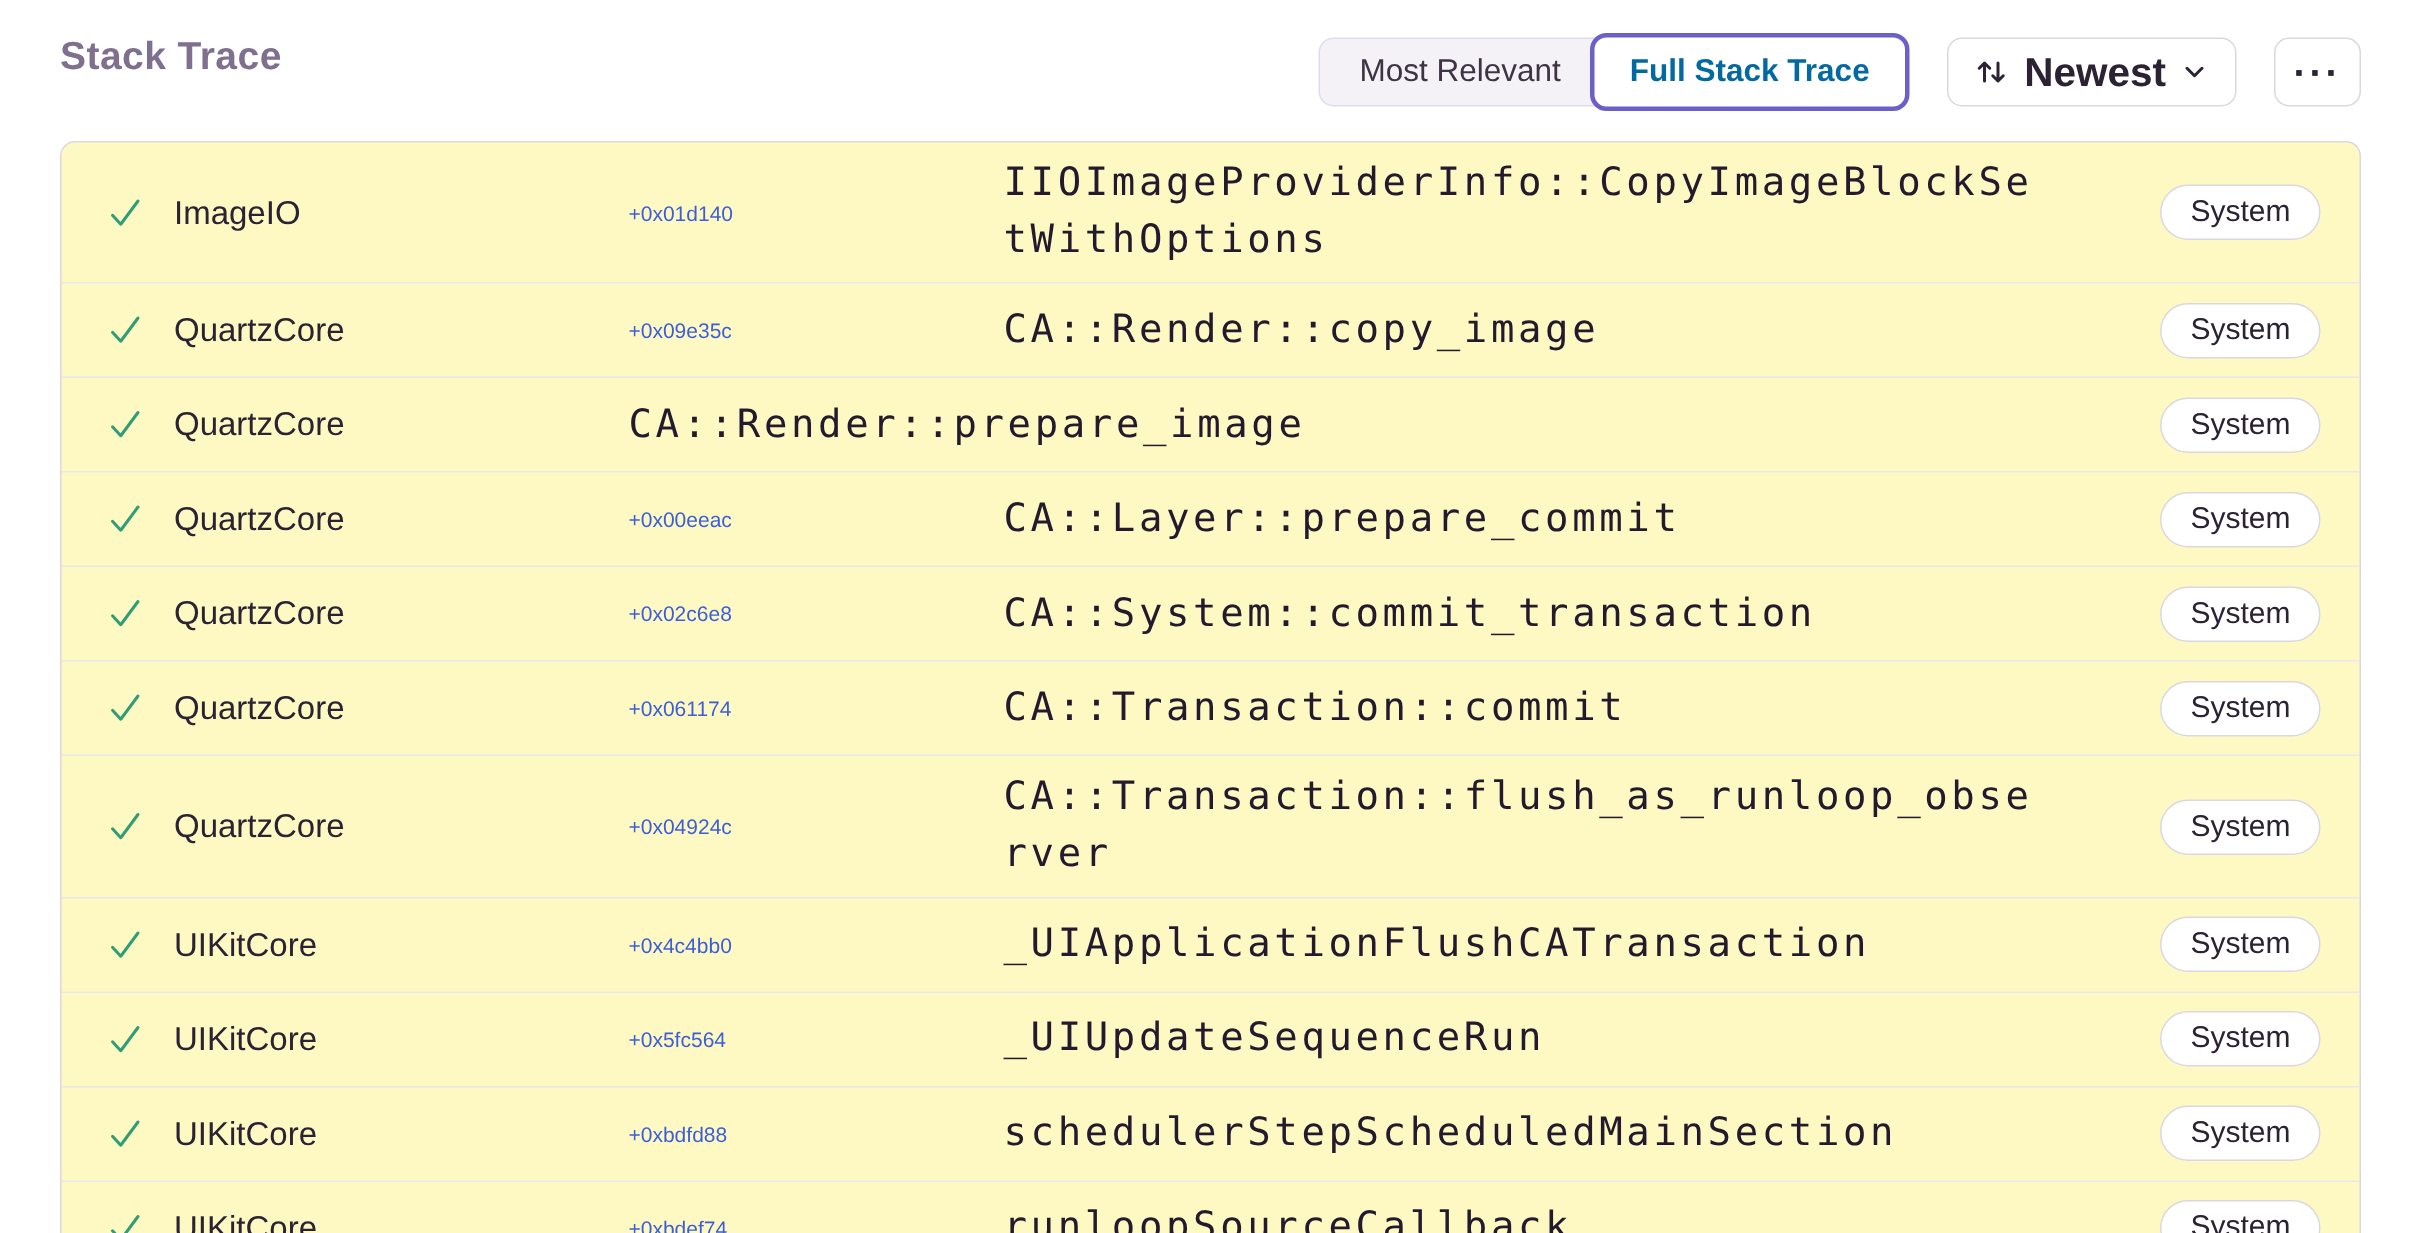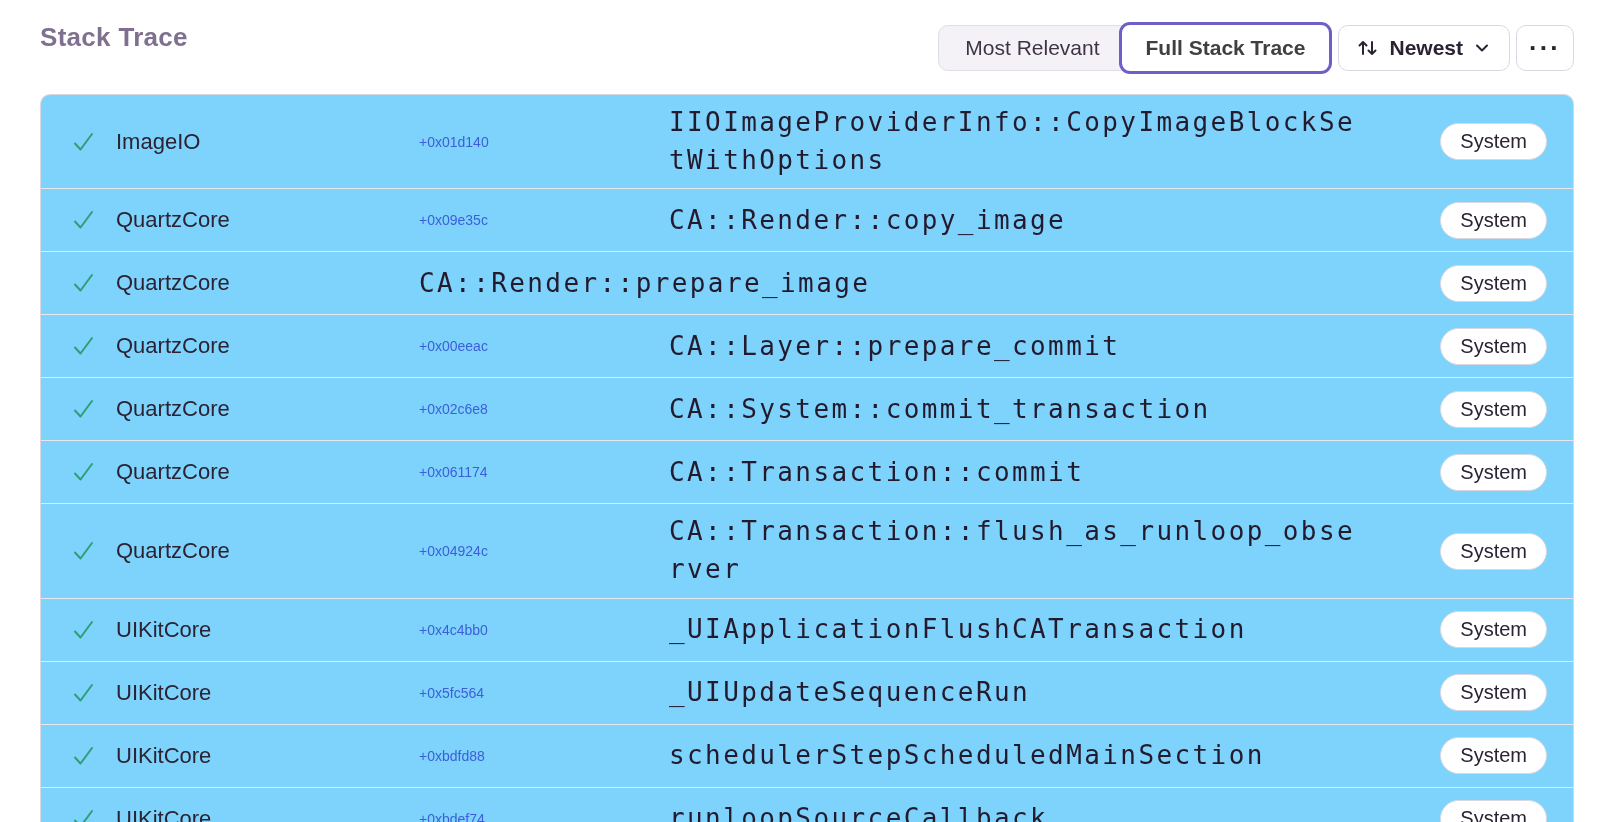--- a/index.html
+++ b/index.html
@@ -3,36 +3,36 @@
 <meta charset="utf-8">
 <style>
   * { margin:0; padding:0; box-sizing:border-box; }
   html,body { width:1614px; height:822px; overflow:hidden; background:#ffffff;
     font-family:"Liberation Sans", sans-serif; color:#2b2233; }
 
   .header { display:flex; justify-content:space-between; 
     padding:22px 40px 20px 40px; height:94px; }
   .page-title { font-size:26px; font-weight:700; color:#80708f; letter-spacing:.3px; }
 
-  .toolbar { display:flex; align-items:center; gap:6px; }
+  .toolbar { display:flex; align-items:center; gap:25px; }
   .segmented { display:flex; align-items:center; }
   .seg { height:46px; display:flex; align-items:center; font-size:21px; cursor:pointer; }
   .seg-inactive { background:#f4f2f7; border:1px solid #e0dde8; border-radius:10px 0 0 10px;
     color:#3e3446; padding:0 30px 0 26px; }
   .seg-active { background:#fff; border:3px solid #6c5fc7; border-radius:11px;
-    font-weight:700; color:#404040; height:52px; margin-left:-12px; position:relative;
+    font-weight:700; color:#0369a1; height:52px; margin-left:-12px; position:relative;
     z-index:2; padding:0 24px; }
   .btn { height:46px; background:#fff; border:1px solid #d9d8e1; border-radius:10px;
-    display:flex; align-items:center; gap:10px; padding:0 18px; font-size:21px;
+    display:flex; align-items:center; gap:10px; padding:0 18px; font-size:27px;
     font-weight:700; color:#2b2233; cursor:pointer; }
   .btn svg { display:block; }
   .btn-more { width:58px; justify-content:center; padding:0; font-size:26px;
     letter-spacing:2px; font-weight:700; line-height:1; }
 
-  .trace-panel { margin:0 40px; height:729px; background:#7dd3fc;
+  .trace-panel { margin:0 40px; height:729px; background:#fef9c3;
     border:1px solid #d9d8e1; border-bottom:none; border-radius:10px 10px 0 0;
     overflow:hidden; }
 
   .frame-row { display:flex; align-items:center; min-height:63px;
     padding:9px 26px 9px 30px; border-bottom:1px solid #e8e7ee; cursor:pointer; }
   .cell-check { width:45px; flex:none; display:flex; align-items:center; }
   .cell-module { width:303px; flex:none; font-size:22px; color:#2b2233; }
   .cell-address { width:250px; flex:none; font-size:14px; color:#3c5fd9;
     text-decoration:none; }
   .cell-function { width:690px; flex:none; font-family:"DejaVu Sans Mono", monospace;

